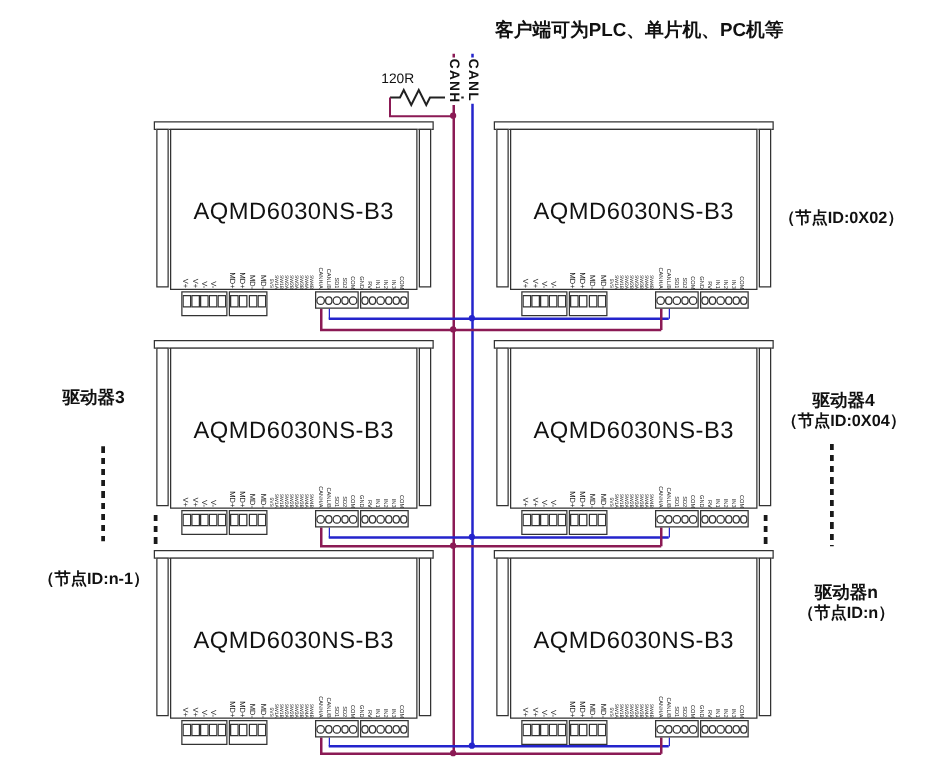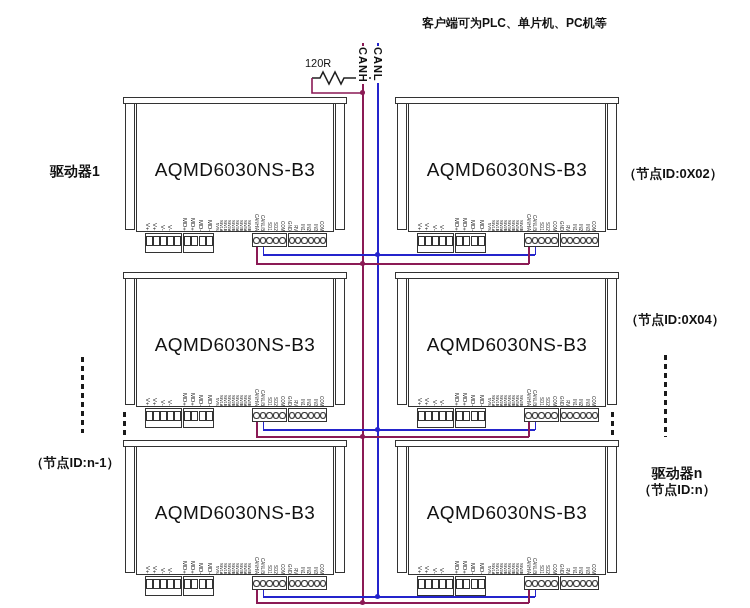--- a/index.html
+++ b/index.html
@@ -11,21 +11,21 @@
   .m{background:var(--canh);}
   .b{background:var(--canl);}
   .jd{position:absolute;width:5px;height:5px;border-radius:50%;}
   .jdm{background:var(--canh);}
   .jdb{background:var(--canl);}
 
   
   .client-box{position:absolute;left:333px;top:4px;width:66px;height:39px;border:2px solid #222;
     background:#fff;display:flex;align-items:center;justify-content:center;
     font-size:12.5px;font-weight:bold;color:#111;z-index:5;}
-  .client-note{position:absolute;left:422px;top:15px;font-size:12px;font-weight:bold;color:#111;white-space:nowrap;}
+  .client-note{position:absolute;left:396px;top:15px;font-size:15px;font-weight:bold;color:#111;white-space:nowrap;}
 
   
   .blabel{position:absolute;writing-mode:vertical-rl;font-size:11px;font-weight:bold;color:#111;
     background:#fff;letter-spacing:1px;line-height:1.2;padding:1px 0;z-index:4;}
   .res-label{position:absolute;left:305px;top:57px;font-size:11px;color:#111;}
 
   
   .driver{position:absolute;width:224px;height:160px;z-index:3;}
   .flange{position:absolute;left:0;top:0;width:224px;height:7px;border:1px solid #333;background:#fff;box-sizing:border-box;}
   .lug{position:absolute;top:6px;width:10px;height:127px;border:1px solid #333;background:#fff;box-sizing:border-box;}
@@ -157,21 +157,20 @@
           <span class="ci"></span>
           <span class="ci"></span>
           <span class="ci"></span>
           <span class="ci"></span>
           <span class="ci"></span>
         </div>
   </div>
       <div class="wire m" style="left: 256px; top: 245px; width: 1.5px; height: 19px;"></div>
       <div class="wire b" style="left: 262.5px; top: 245px; width: 1.5px; height: 10px;"></div>
       <div class="namelabel" style="left: 8px; top: 163px; width: 134px;">
-        <div class="nl1">驱动器1</div>
       </div>
       <div class="driver" style="left: 395px; top: 97px;">
     <div class="flange"></div>
     <div class="lug lugl"></div>
     <div class="lug lugr"></div>
     <div class="dbody">
       <div class="model">AQMD6030NS-B3</div>
     </div>
     <div class="pins">
           <span class="pin" style="font-size: 6px; left: 21.8px;">V+</span>
@@ -299,20 +298,21 @@
           <span class="ci"></span>
           <span class="ci"></span>
           <span class="ci"></span>
           <span class="ci"></span>
           <span class="ci"></span>
         </div>
   </div>
       <div class="wire m" style="left: 256px; top: 420px; width: 1.5px; height: 17px;"></div>
       <div class="wire b" style="left: 262.5px; top: 420px; width: 1.5px; height: 10px;"></div>
       <div class="namelabel" style="left: 8px; top: 309px; width: 134px;">
+        <div class="nl1">驱动器3</div>
       </div>
       <div class="driver" style="left: 395px; top: 272px;">
     <div class="flange"></div>
     <div class="lug lugl"></div>
     <div class="lug lugr"></div>
     <div class="dbody">
       <div class="model">AQMD6030NS-B3</div>
     </div>
     <div class="pins">
           <span class="pin" style="font-size: 6px; left: 21.8px;">V+</span>
@@ -369,20 +369,21 @@
           <span class="ci"></span>
           <span class="ci"></span>
           <span class="ci"></span>
           <span class="ci"></span>
           <span class="ci"></span>
         </div>
   </div>
       <div class="wire m" style="left: 528px; top: 420px; width: 1.5px; height: 17px;"></div>
       <div class="wire b" style="left: 534.5px; top: 420px; width: 1.5px; height: 10px;"></div>
       <div class="namelabel" style="left: 606px; top: 312px; width: 138px;">
+        <div class="nl1">驱动器4</div>
         <div class="nl2">（节点ID:0X04）</div>
       </div>
       <div class="driver" style="left: 123px; top: 440px;">
     <div class="flange"></div>
     <div class="lug lugl"></div>
     <div class="lug lugr"></div>
     <div class="dbody">
       <div class="model">AQMD6030NS-B3</div>
     </div>
     <div class="pins">

